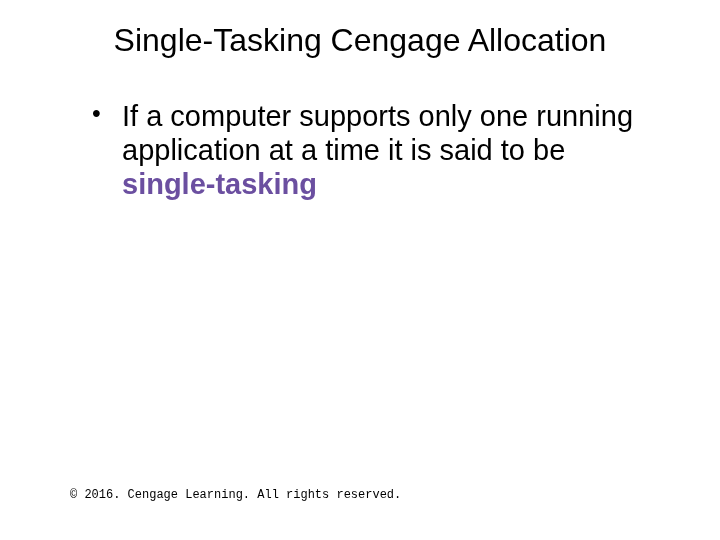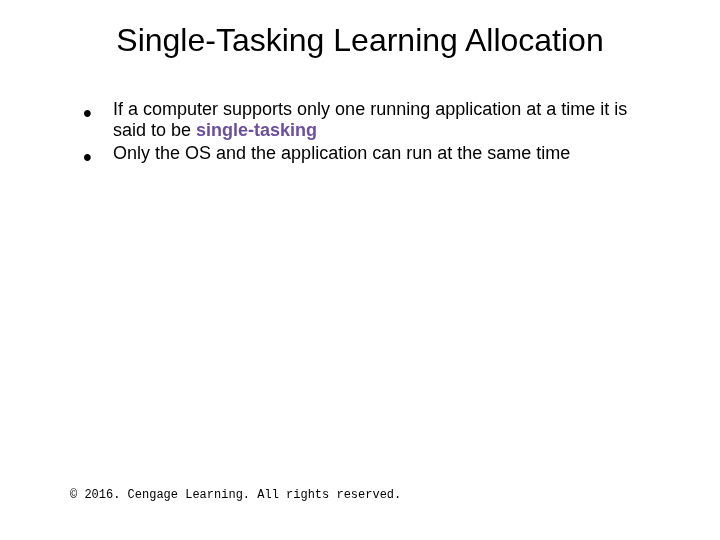--- a/index.html
+++ b/index.html
@@ -20,23 +20,23 @@
   }
   .title {
     font-size: 32px;
     font-weight: 400;
     text-align: center;
     margin: 0 0 40px 0;
     letter-spacing: 0px;
   }
   ul.body {
     list-style: none;
-    margin: 7px;
+    margin: 16px;
     padding: 0 10px 0 30px;
-    font-size: 18px;
+    font-size: 29px;
     line-height: 1.18;
   }
   ul.body li {
     position: relative;
     padding-left: 36px;
     margin-bottom: 2px;
   }
   ul.body li::before {
     content: "•";
     position: absolute;
@@ -54,25 +54,22 @@
     bottom: 38px;
     font-size: 12px;
     color: #000000;
     font-family: Liberation Mono, monospace;
   }
 </style>
 </head>
 <body>
 
 <div class="slide">
-  <h1 class="title">Single-Tasking Learning Allocation</h1>
+  <h1 class="title">Single-Tasking Cengage Allocation</h1>
 
   <ul class="body">
     <li>
       <span>If a computer supports only one running application at a time it is said to be </span><span class="term">single-tasking</span>
-    </li>
-    <li>
-      <span>Only the OS and the application can run at the same time</span>
     </li>
   </ul>
 
   <div class="footer">© 2016. Cengage Learning. All rights reserved.</div>
 </div>
 
 </body></html>

